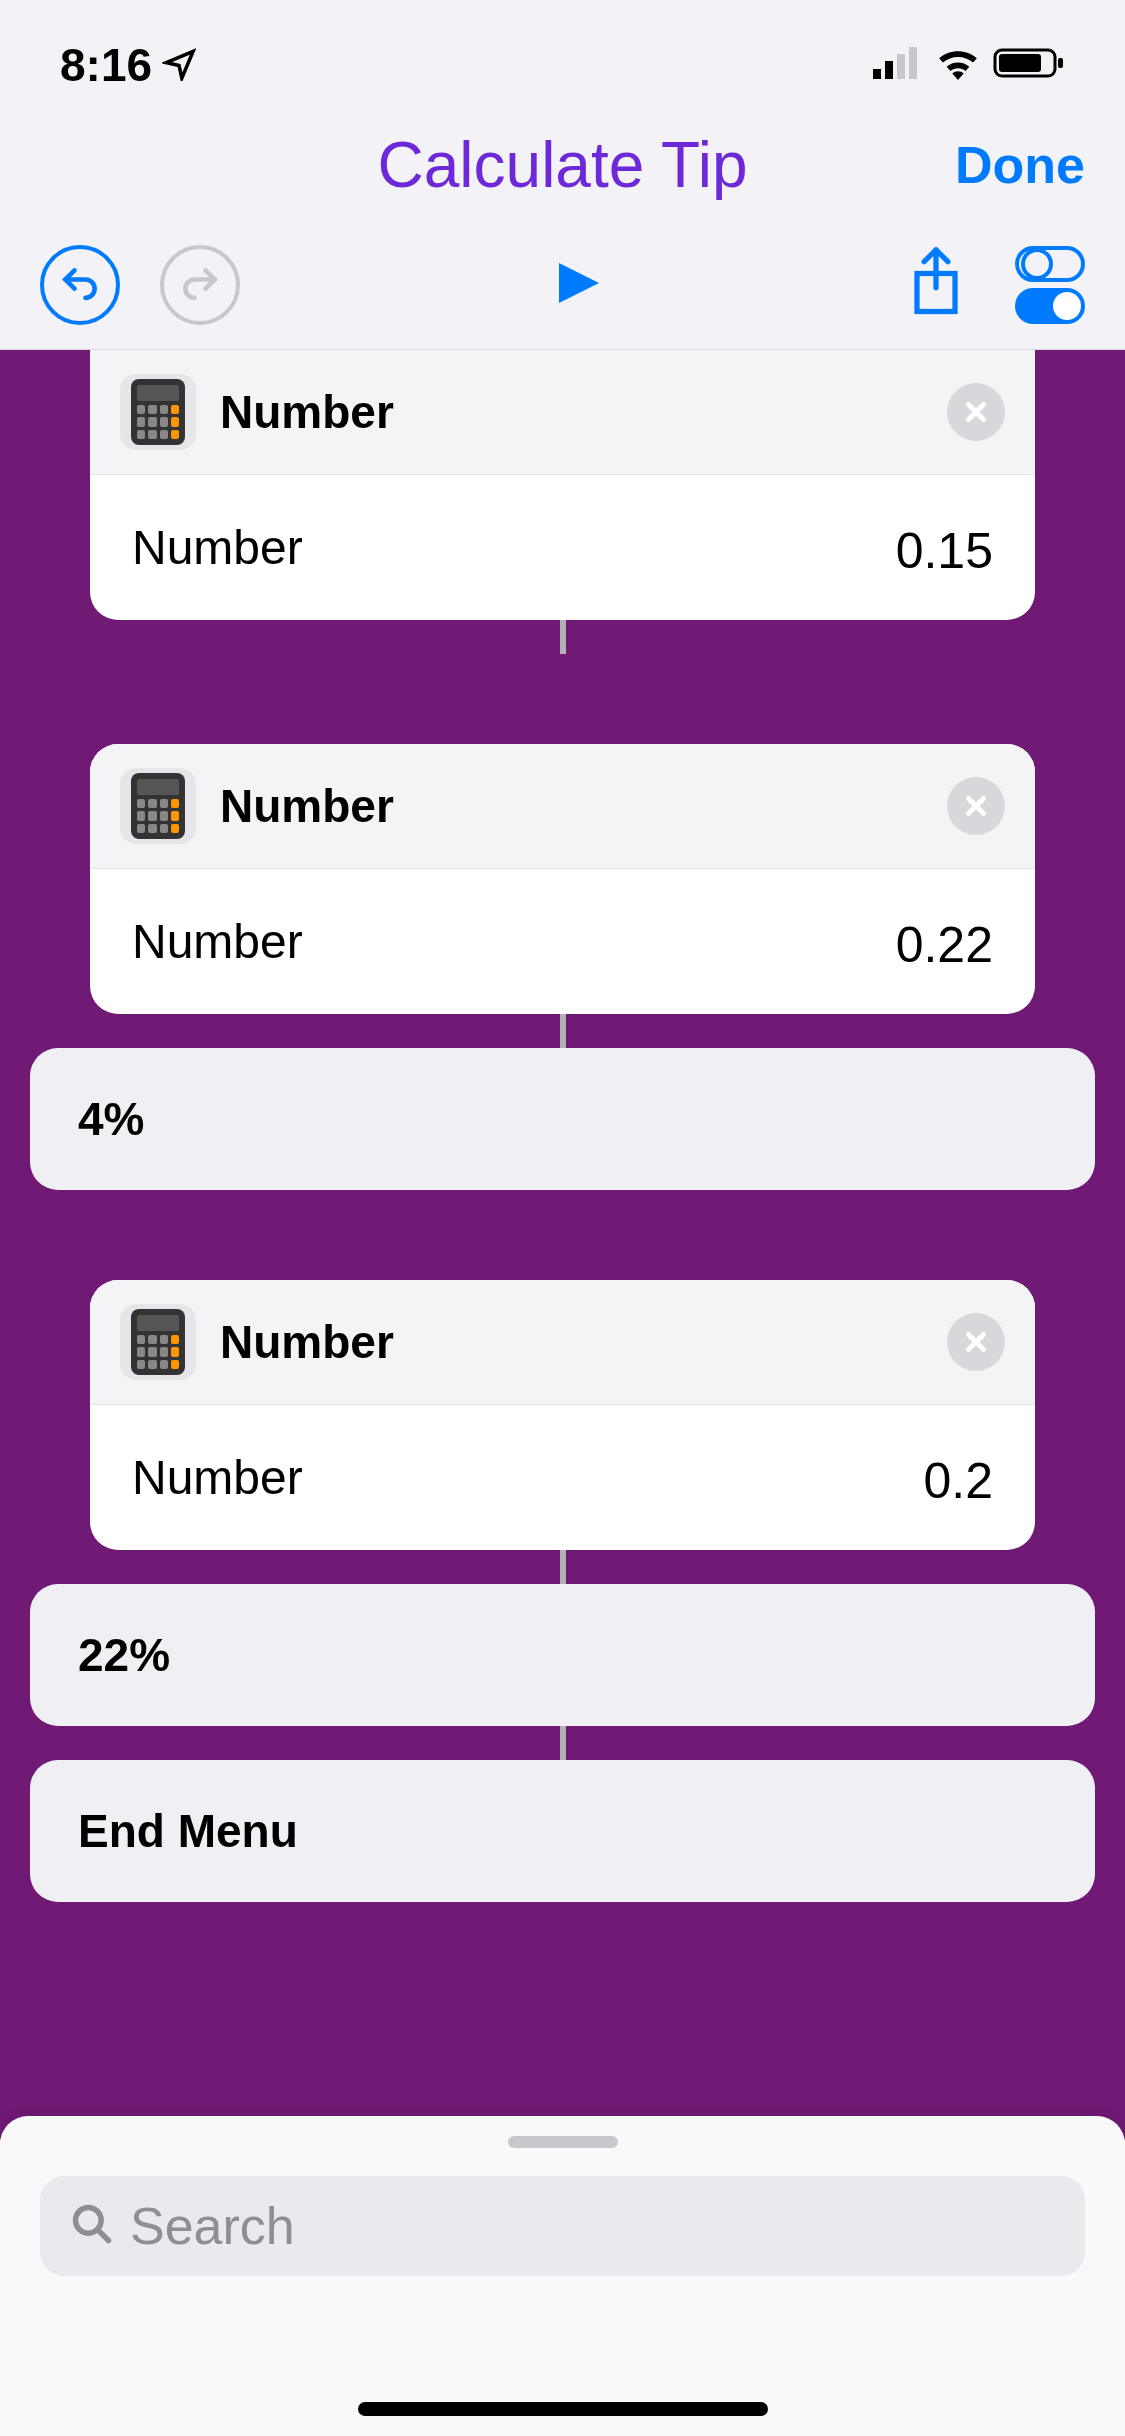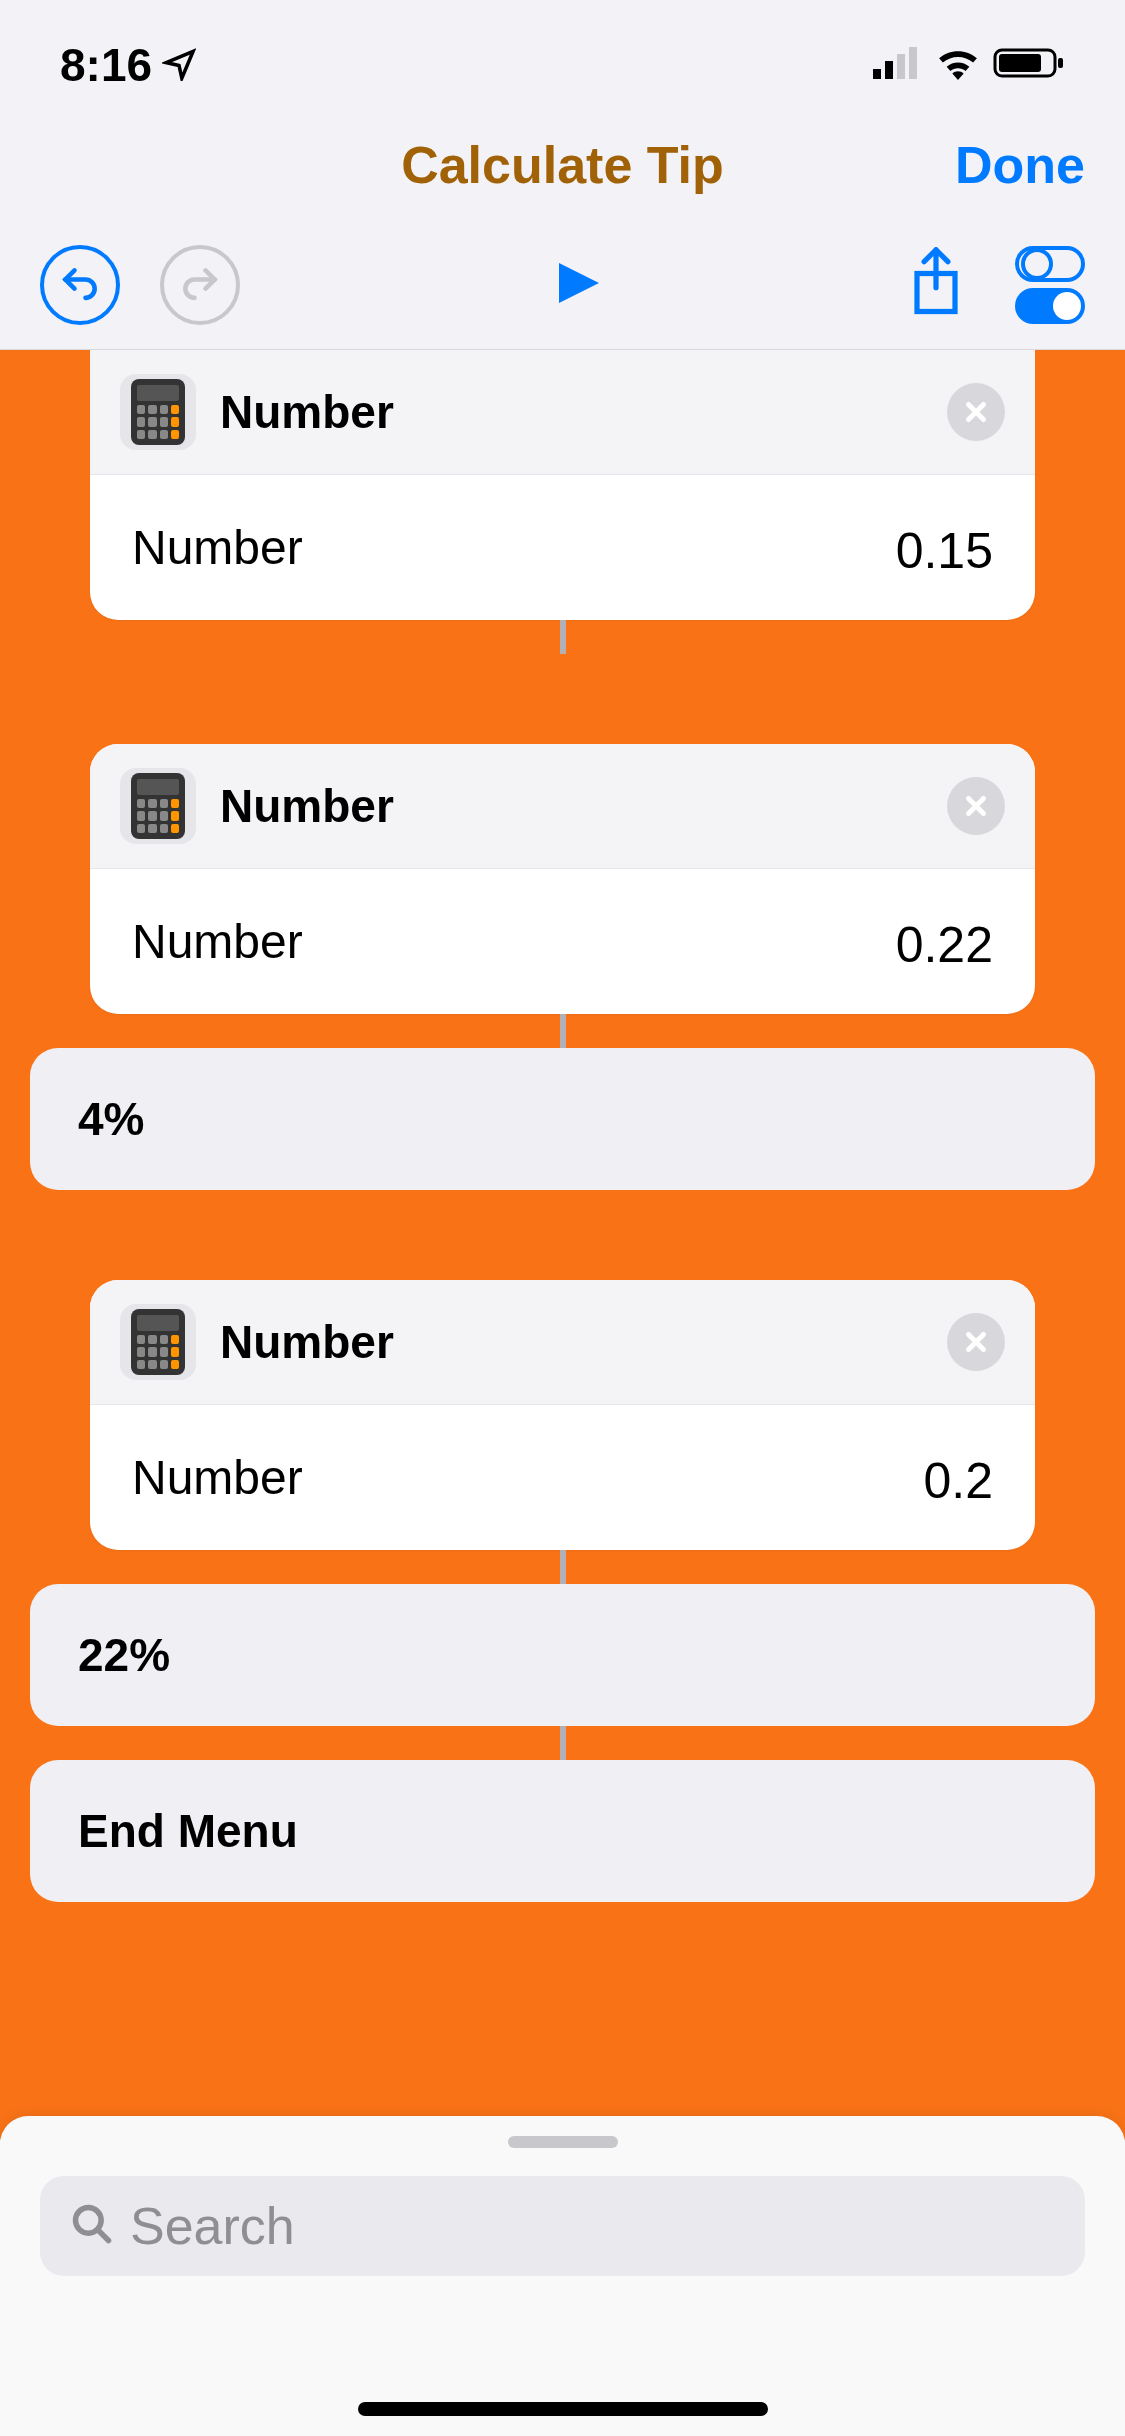--- a/index.html
+++ b/index.html
@@ -37,23 +37,23 @@
 
 .header {
   display: flex;
   align-items: center;
   justify-content: center;
   position: relative;
   height: 110px;
   padding: 0 40px;
 }
 .header-title {
-  font-size: 52px;
-  font-weight: 700;
-  color: #a16207;
+  font-size: 64px;
+  font-weight: 400;
+  color: #6d28d9;
 }
 .header-done {
   position: absolute;
   right: 40px;
   font-size: 52px;
   font-weight: 600;
   color: #007aff;
 }
 
 
@@ -105,21 +105,21 @@
   width: 28px; height: 28px;
   border-radius: 50%;
   background: #fff;
   right: 4px; top: 50%; transform: translateY(-50%);
 }
 
 
 .content {
   padding: 0 30px;
   padding-top: 0;
-  background: #f97316;
+  background: #701a75;
   height: 1790px;
   overflow: hidden;
 }
 
 .action-card {
   background: #fff;
   border-radius: 28px;
   overflow: hidden;
   margin: 0 60px;
   box-shadow: 0 1px 2px rgba(0,0,0,0.06);

